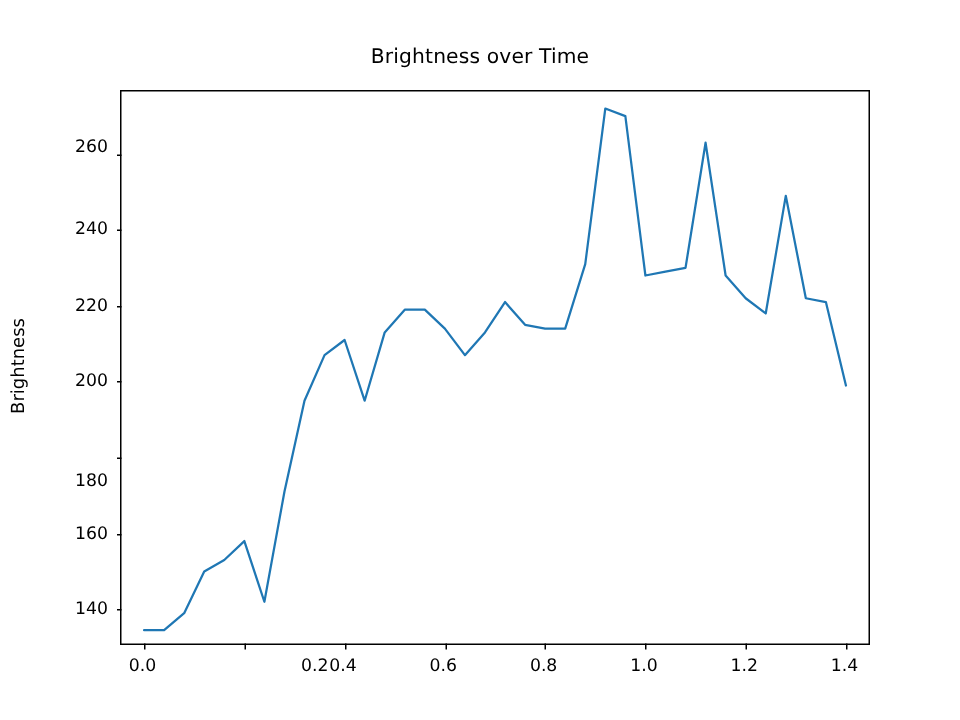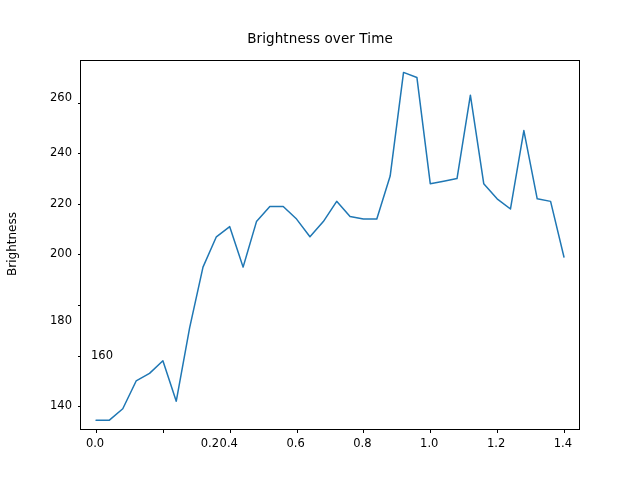--- a/index.html
+++ b/index.html
@@ -129,21 +129,21 @@
       <div class="tick-mark xtick-mark" style="left: 215.577px;"></div>
       <div class="tick-mark xtick-mark" style="left: 282.423px;"></div>
       <div class="tick-mark xtick-mark" style="left: 349.268px;"></div>
       <div class="tick-mark xtick-mark" style="left: 416.114px;"></div>
       <div class="tick-mark xtick-mark" style="left: 482.96px;"></div>
     </div>
 
 
   <div id="tick-layer">
       <div class="tick-label ytick-label" style="left: 0px; width: 72px; top: 405.237px;">140</div>
-      <div class="tick-label ytick-label" style="left: 0px; width: 72px; top: 354.653px; padding-left: 41px;">160</div>
+      <div class="tick-label ytick-label" style="left: 0px; width: 72px; top: 354.653px;">160</div>
       <div class="tick-label ytick-label" style="left: 0px; width: 72px; top: 320px;">180</div>
       <div class="tick-label ytick-label" style="left: 0px; width: 72px; top: 253.485px;">200</div>
       <div class="tick-label ytick-label" style="left: 0px; width: 72px; top: 202.9px;">220</div>
       <div class="tick-label ytick-label" style="left: 0px; width: 72px; top: 152.316px;">240</div>
       <div class="tick-label ytick-label" style="left: 0px; width: 72px; top: 97px;">260</div>
       <div class="tick-label xtick-label" style="left: 95.0403px; top: 436px;">0.0</div>
       <div class="tick-label xtick-label" style="left: 161.886px; top: 436px; margin-left: 48px;">0.2</div>
       <div class="tick-label xtick-label" style="left: 228.732px; top: 436px;">0.4</div>
       <div class="tick-label xtick-label" style="left: 295.577px; top: 436px;">0.6</div>
       <div class="tick-label xtick-label" style="left: 362.423px; top: 436px;">0.8</div>

